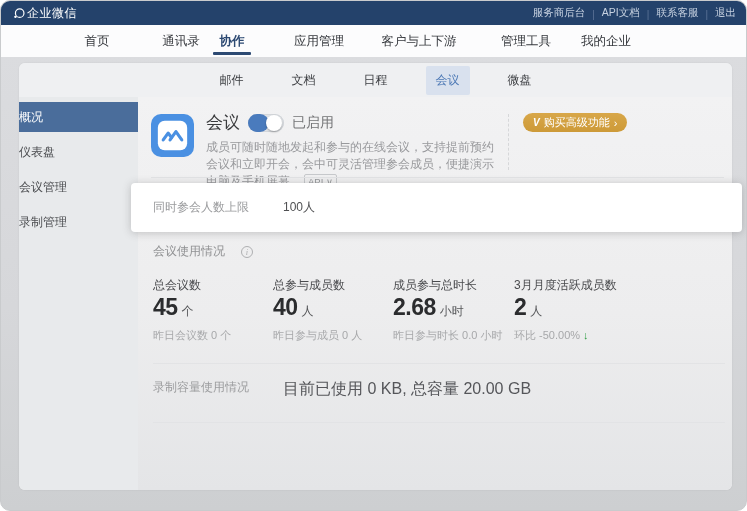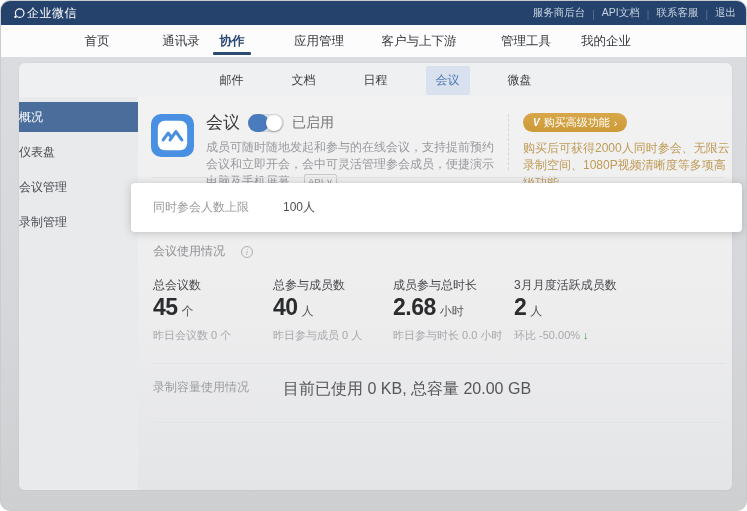--- a/index.html
+++ b/index.html
@@ -196,21 +196,20 @@
         <div class="app-desc"><span>成员可随时随地发起和参与的在线会议，支持提前预约会议和立即开会，会中可灵活管理参会成员，便捷演示电脑及手机屏幕。</span><span class="api-tag"><span>API</span> <span>∨</span></span></div>
 
         <div class="col-divider"></div>
 
         <div class="premium">
           <div class="premium-btn">
             <span class="premium-v">V</span>
             <span>购买高级功能</span>
             <span class="premium-arrow">›</span>
           </div>
-          <div class="premium-desc">购买后可获得2000人同时参会、无限云录制空间、1080P视频清晰度等多项高级功能。</div>
         </div>
 
         <div class="divider divider-1"></div>
 
         <div class="usage-title">
           <span>会议使用情况</span>
           <span class="info-icon">i</span>
         </div>
 
         <div class="stat-col stat-col-0">

